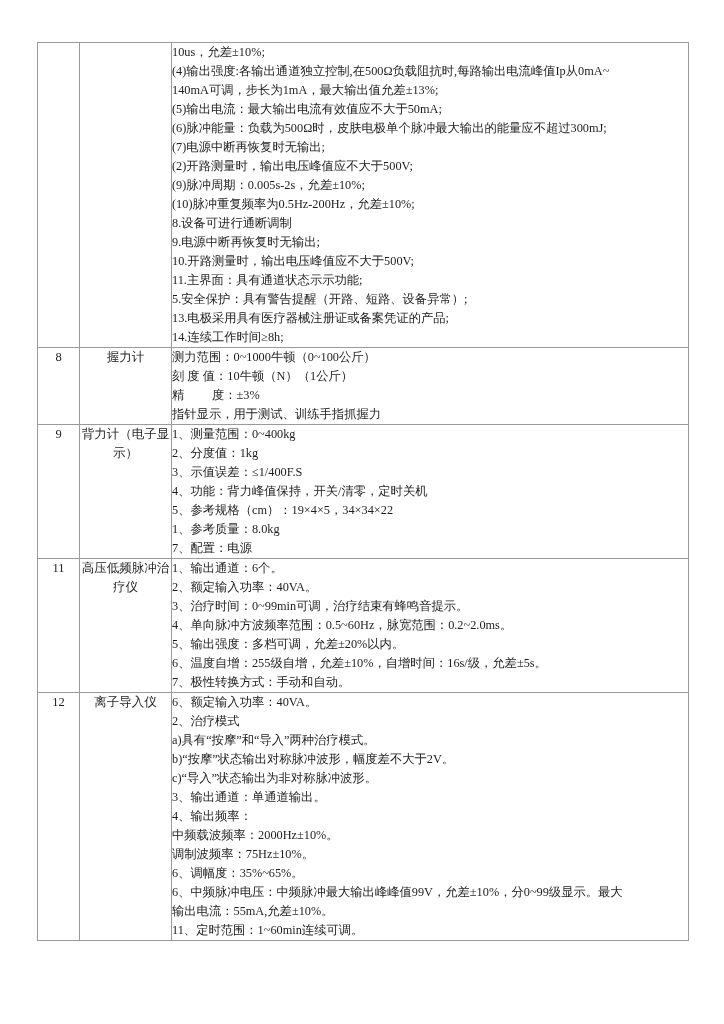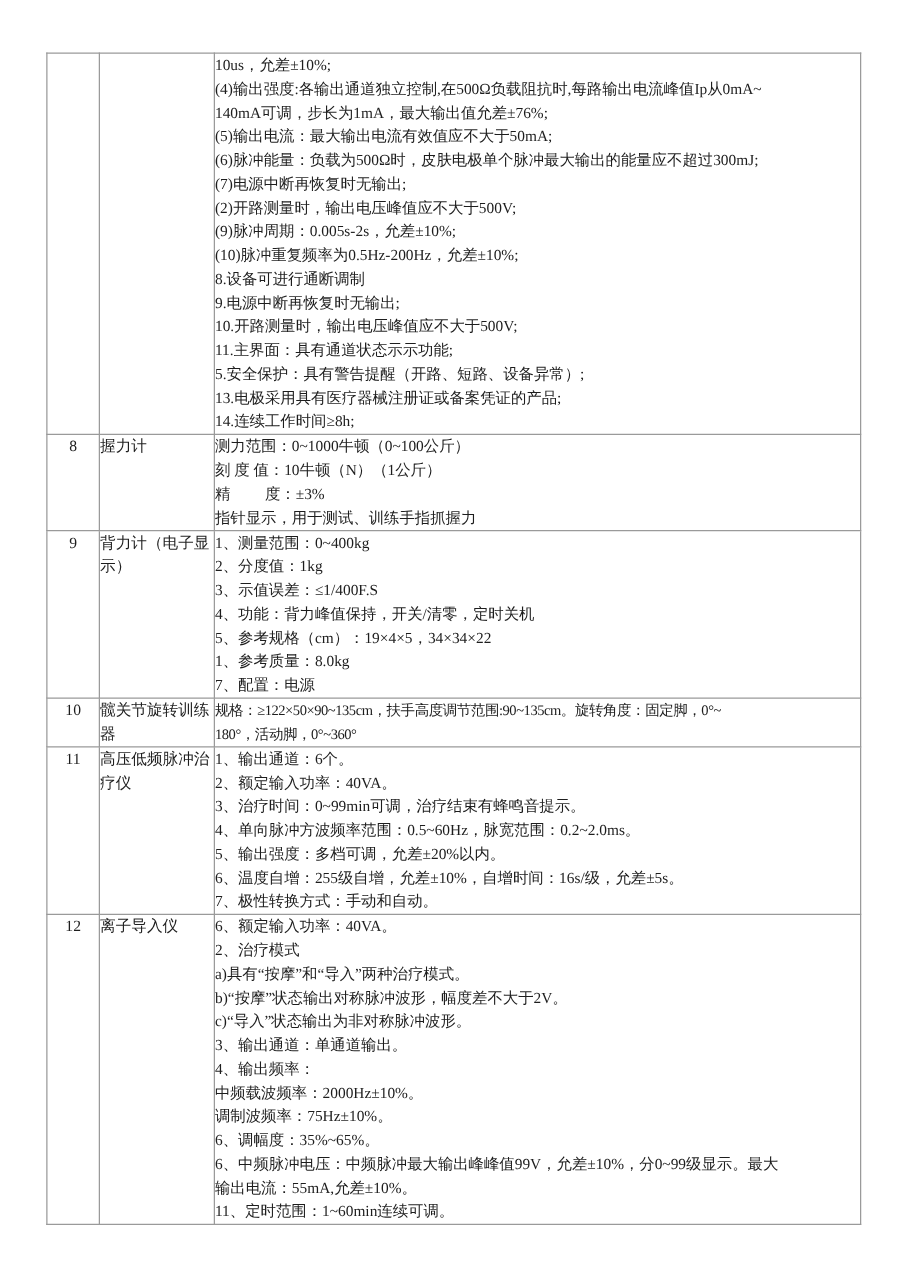--- a/index.html
+++ b/index.html
@@ -46,21 +46,21 @@
 
   .cell-no {
     text-align: center;
     vertical-align: middle;
     font-size: 12.5px;
     line-height: 19px;
     color: #1d1d1d;
   }
 
   .cell-name {
-    text-align: left;
+    text-align: center;
     vertical-align: middle;
     font-size: 12.5px;
     line-height: 19px;
     padding: 2px 3px;
     color: #1d1d1d;
     word-break: break-all;
     margin-left: 36px;
   }
 
   .cell-spec {
@@ -95,21 +95,21 @@
       <col class="c-spec">
     </colgroup>
     <tbody>
 
       <tr>
         <td class="cell-no"></td>
         <td class="cell-name"></td>
         <td class="cell-spec">
           <span class="ln">10us，允差±10%;</span>
           <span class="ln">(4)输出强度:各输出通道独立控制,在500Ω负载阻抗时,每路输出电流峰值Ip从0mA~</span>
-          <span class="ln">140mA可调，步长为1mA，最大输出值允差±76%;</span>
+          <span class="ln">140mA可调，步长为1mA，最大输出值允差±13%;</span>
           <span class="ln">(5)输出电流：最大输出电流有效值应不大于50mA;</span>
           <span class="ln">(6)脉冲能量：负载为500Ω时，皮肤电极单个脉冲最大输出的能量应不超过300mJ;</span>
           <span class="ln">(7)电源中断再恢复时无输出;</span>
           <span class="ln">(2)开路测量时，输出电压峰值应不大于500V;</span>
           <span class="ln">(9)脉冲周期：0.005s-2s，允差±10%;</span>
           <span class="ln">(10)脉冲重复频率为0.5Hz-200Hz，允差±10%;</span>
           <span class="ln">8.设备可进行通断调制</span>
           <span class="ln">9.电源中断再恢复时无输出;</span>
           <span class="ln">10.开路测量时，输出电压峰值应不大于500V;</span>
           <span class="ln">11.主界面：具有通道状态示示功能;</span>
@@ -137,28 +137,20 @@
           <span class="ln">1、测量范围：0~400kg</span>
           <span class="ln">2、分度值：1kg</span>
           <span class="ln">3、示值误差：≤1/400F.S</span>
           <span class="ln">4、功能：背力峰值保持，开关/清零，定时关机</span>
           <span class="ln">5、参考规格（cm）：19×4×5，34×34×22</span>
           <span class="ln">1、参考质量：8.0kg</span>
           <span class="ln">7、配置：电源</span>
         </td>
       </tr>
 
-      <tr>
-        <td class="cell-no">10</td>
-        <td class="cell-name">髋关节旋转训练器</td>
-        <td class="cell-spec condensed">
-          <span class="ln">规格：≥122×50×90~135cm，扶手高度调节范围:90~135cm。旋转角度：固定脚，0°~</span>
-          <span class="ln">180°，活动脚，0°~360°</span>
-        </td>
-      </tr>
 
       <tr>
         <td class="cell-no">11</td>
         <td class="cell-name">高压低频脉冲治疗仪</td>
         <td class="cell-spec">
           <span class="ln">1、输出通道：6个。</span>
           <span class="ln">2、额定输入功率：40VA。</span>
           <span class="ln">3、治疗时间：0~99min可调，治疗结束有蜂鸣音提示。</span>
           <span class="ln">4、单向脉冲方波频率范围：0.5~60Hz，脉宽范围：0.2~2.0ms。</span>
           <span class="ln">5、输出强度：多档可调，允差±20%以内。</span>

